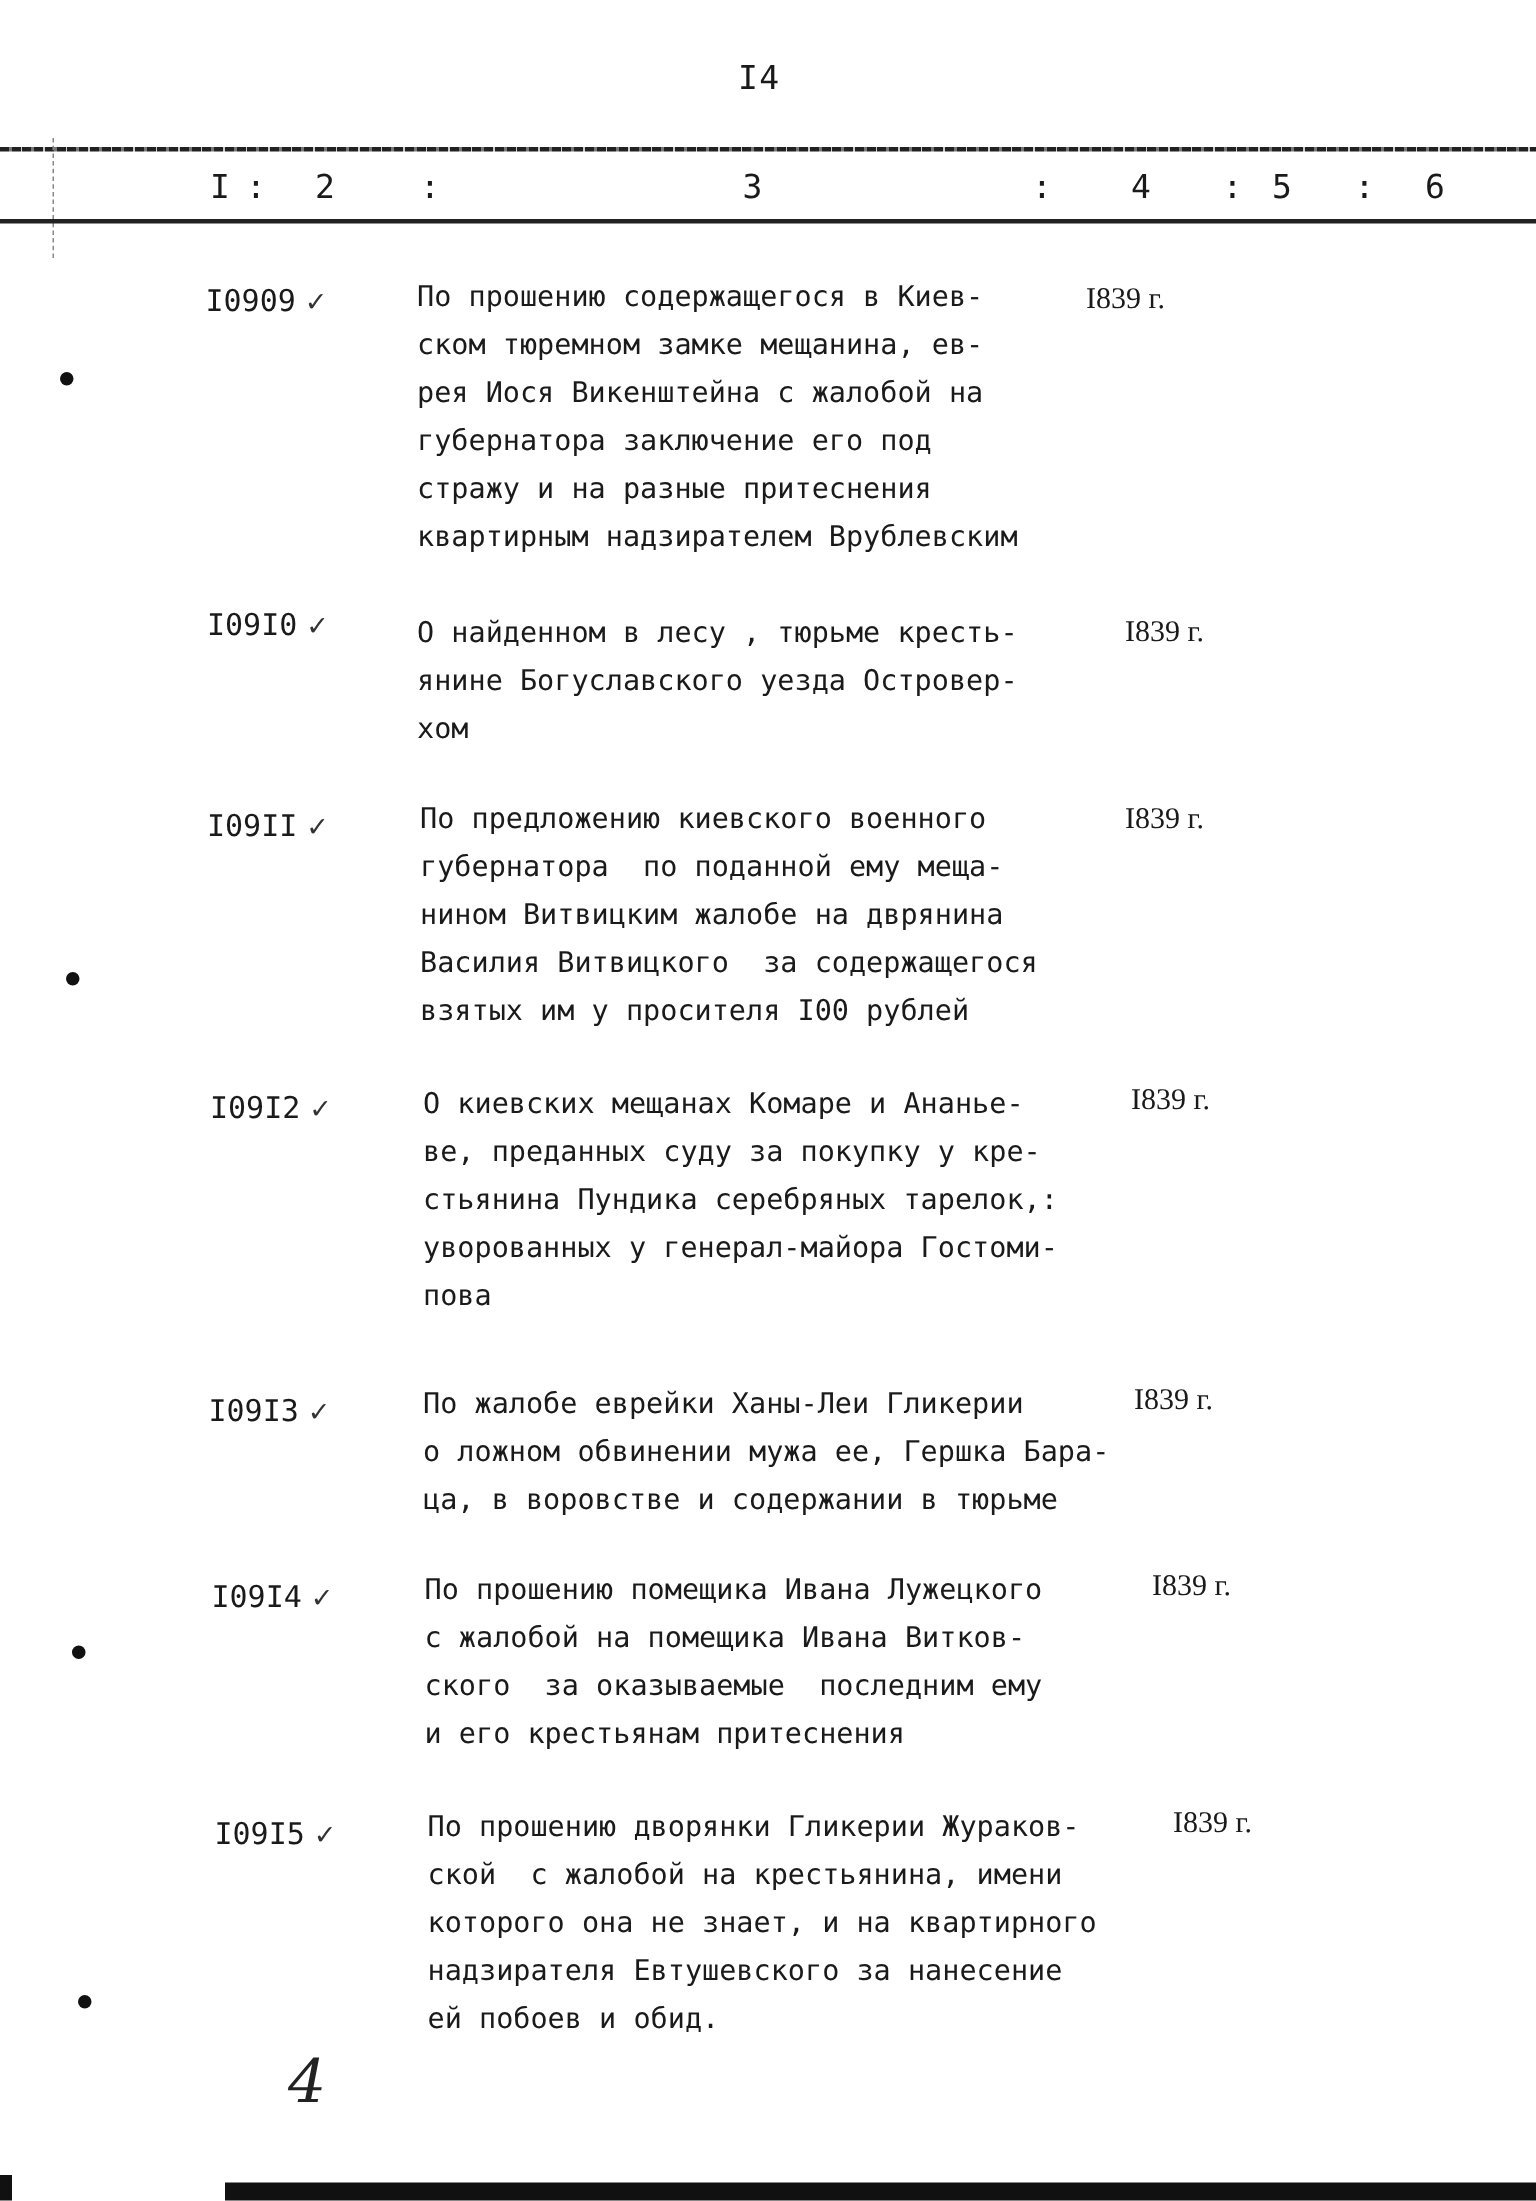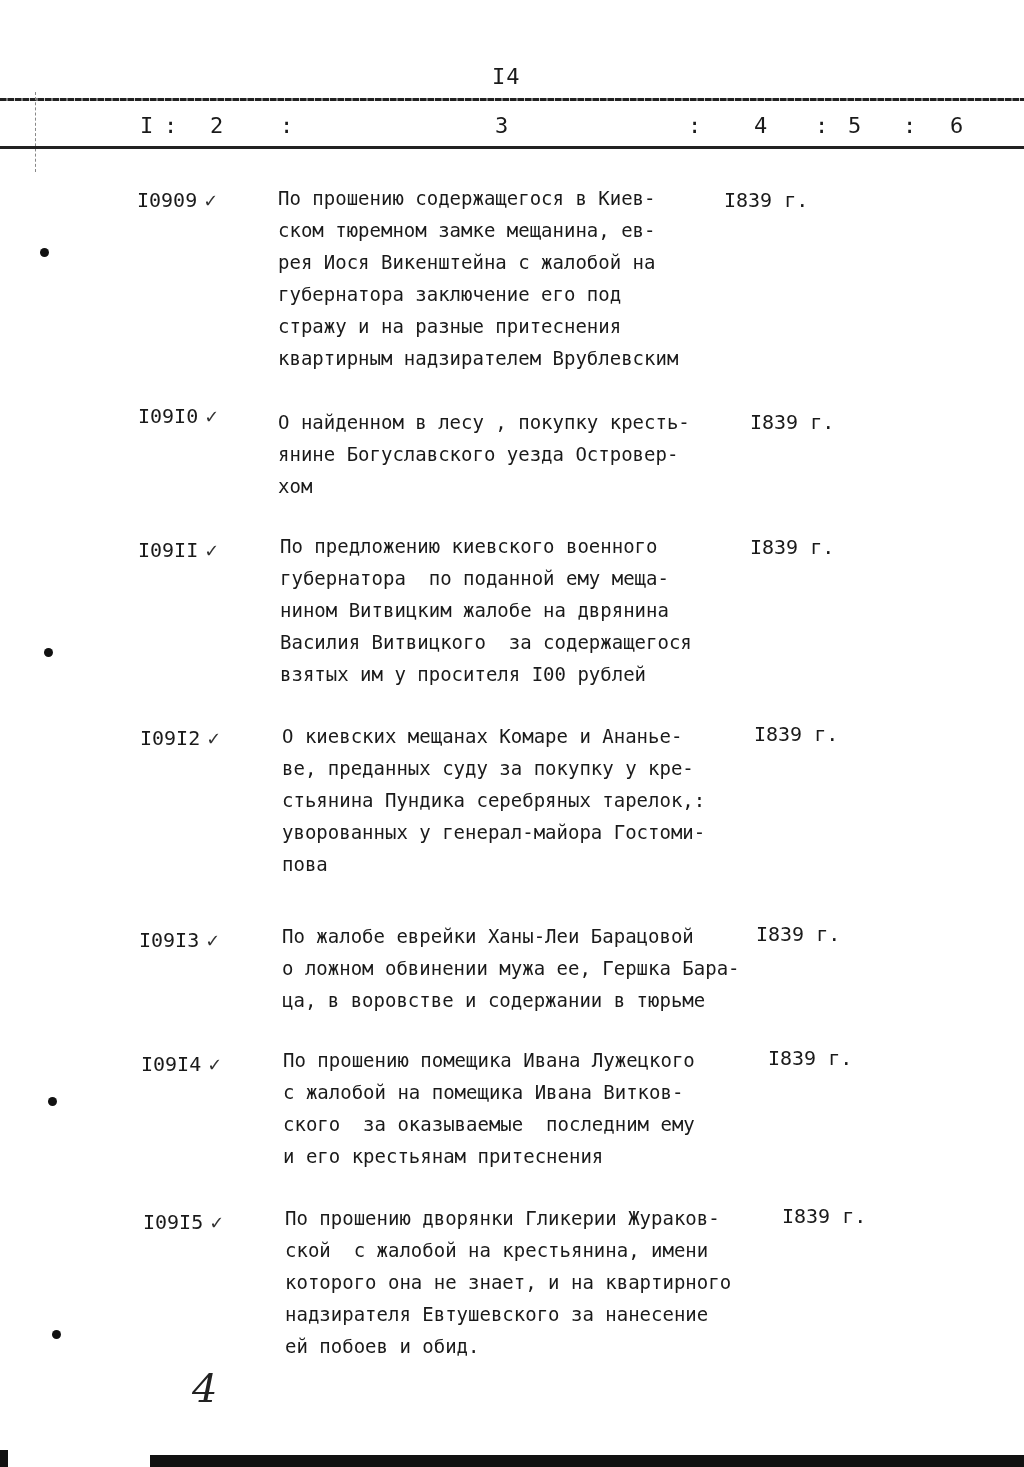--- a/index.html
+++ b/index.html
@@ -3,36 +3,36 @@
   <meta charset="utf-8">
   <style>
     html, body { margin: 0; padding: 0; }
     body {
       width: 1024px; height: 1467px; position: relative; overflow: hidden;
       background: #ffffff; color: #1a1a1a;
       font-family: "DejaVu Sans Mono", "Liberation Mono", monospace;
     }
     .page-number {
       position: absolute; left: 492px; top: 40px;
-      font-size: 22px; letter-spacing: 1px; margin-top: 24px;
+      font-size: 22px; letter-spacing: 1px;
     }
     .rule {
       position: absolute; left: 0; height: 3px; background: #222;
     }
     .rule.top { top: 98px; width: 1024px; height: 3px; background: repeating-linear-gradient(90deg,#222 0 6px,#777 6px 8px,#222 8px 14px,#ccc 14px 15px); }
     .rule.bottom { top: 146px; width: 1024px; height: 3px; background: #222; }
     .left-margin-line {
       position: absolute; left: 35px; top: 92px; width: 1px; height: 80px;
       border-left: 1px dashed #888;
     }
     .col-header { position: absolute; top: 113px; font-size: 22px; }
     .entry-num { position: absolute; font-size: 20px; }
     .check { font-family: "DejaVu Sans", sans-serif; font-size: 18px; font-style: italic; color: #333; margin-left: 6px; }
     .entry-text { position: absolute; font-size: 19px; line-height: 32px; white-space: pre; }
-    .entry-year { position: absolute; font-size: 20px; }
+    .entry-year { position: absolute; font-size: 20px; font-family: Liberation Serif, serif; }
     .dot { position: absolute; width: 9px; height: 9px; border-radius: 50%; background: #111; }
     .handmark { position: absolute; left: 192px; top: 1365px; font-size: 40px; font-family: "DejaVu Serif", serif; font-style: italic; color: #222; }
     .bottom-bar { position: absolute; left: 150px; top: 1455px; width: 874px; height: 12px; background: #111; }
     .left-bar { position: absolute; left: 0; top: 1450px; width: 8px; height: 17px; background: #111; }
   </style>
 </head>
 <body>
 
 <div class="page-number">I4</div>
 
@@ -61,21 +61,21 @@
 ском тюремном замке мещанина, ев-
 рея Иося Викенштейна с жалобой на
 губернатора заключение его под
 стражу и на разные притеснения
 квартирным надзирателем Врублевским</div>
   <div class="entry-year" style="left:724px;top:188px">I839 г.</div>
 </div>
 
 <div>
   <div class="entry-num" style="left:138px;top:404px"><span>I09I0</span><span class="check">✓</span></div>
-  <div class="entry-text" style="left:278px;top:406px">О найденном в лесу , покупку кресть-
+  <div class="entry-text" style="left:278px;top:406px">О найденном в лесу , тюрьме кресть-
 янине Богуславского уезда Островер-
 хом</div>
   <div class="entry-year" style="left:750px;top:410px">I839 г.</div>
 </div>
 
 <div>
   <div class="entry-num" style="left:138px;top:538px"><span>I09II</span><span class="check">✓</span></div>
   <div class="entry-text" style="left:280px;top:530px">По предложению киевского военного
 губернатора  по поданной ему меща-
 нином Витвицким жалобе на дврянина
@@ -89,21 +89,21 @@
   <div class="entry-text" style="left:282px;top:720px">О киевских мещанах Комаре и Ананье-
 ве, преданных суду за покупку у кре-
 стьянина Пундика серебряных тарелок,:
 уворованных у генерал-майора Гостоми-
 пова</div>
   <div class="entry-year" style="left:754px;top:722px">I839 г.</div>
 </div>
 
 <div>
   <div class="entry-num" style="left:139px;top:928px"><span>I09I3</span><span class="check">✓</span></div>
-  <div class="entry-text" style="left:282px;top:920px">По жалобе еврейки Ханы-Леи Барацовой
+  <div class="entry-text" style="left:282px;top:920px">По жалобе еврейки Ханы-Леи Гликерии
 о ложном обвинении мужа ее, Гершка Бара-
 ца, в воровстве и содержании в тюрьме</div>
   <div class="entry-year" style="left:756px;top:922px">I839 г.</div>
 </div>
 
 <div>
   <div class="entry-num" style="left:141px;top:1052px"><span>I09I4</span><span class="check">✓</span></div>
   <div class="entry-text" style="left:283px;top:1044px">По прошению помещика Ивана Лужецкого
 с жалобой на помещика Ивана Витков-
 ского  за оказываемые  последним ему

